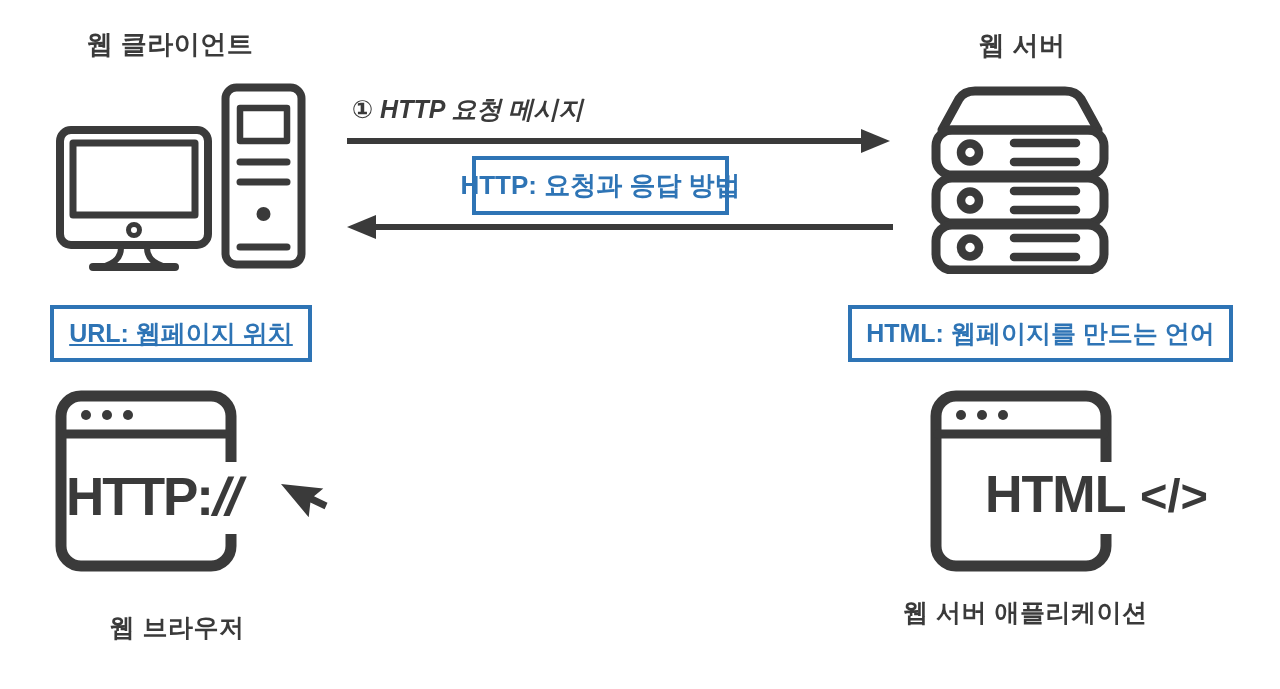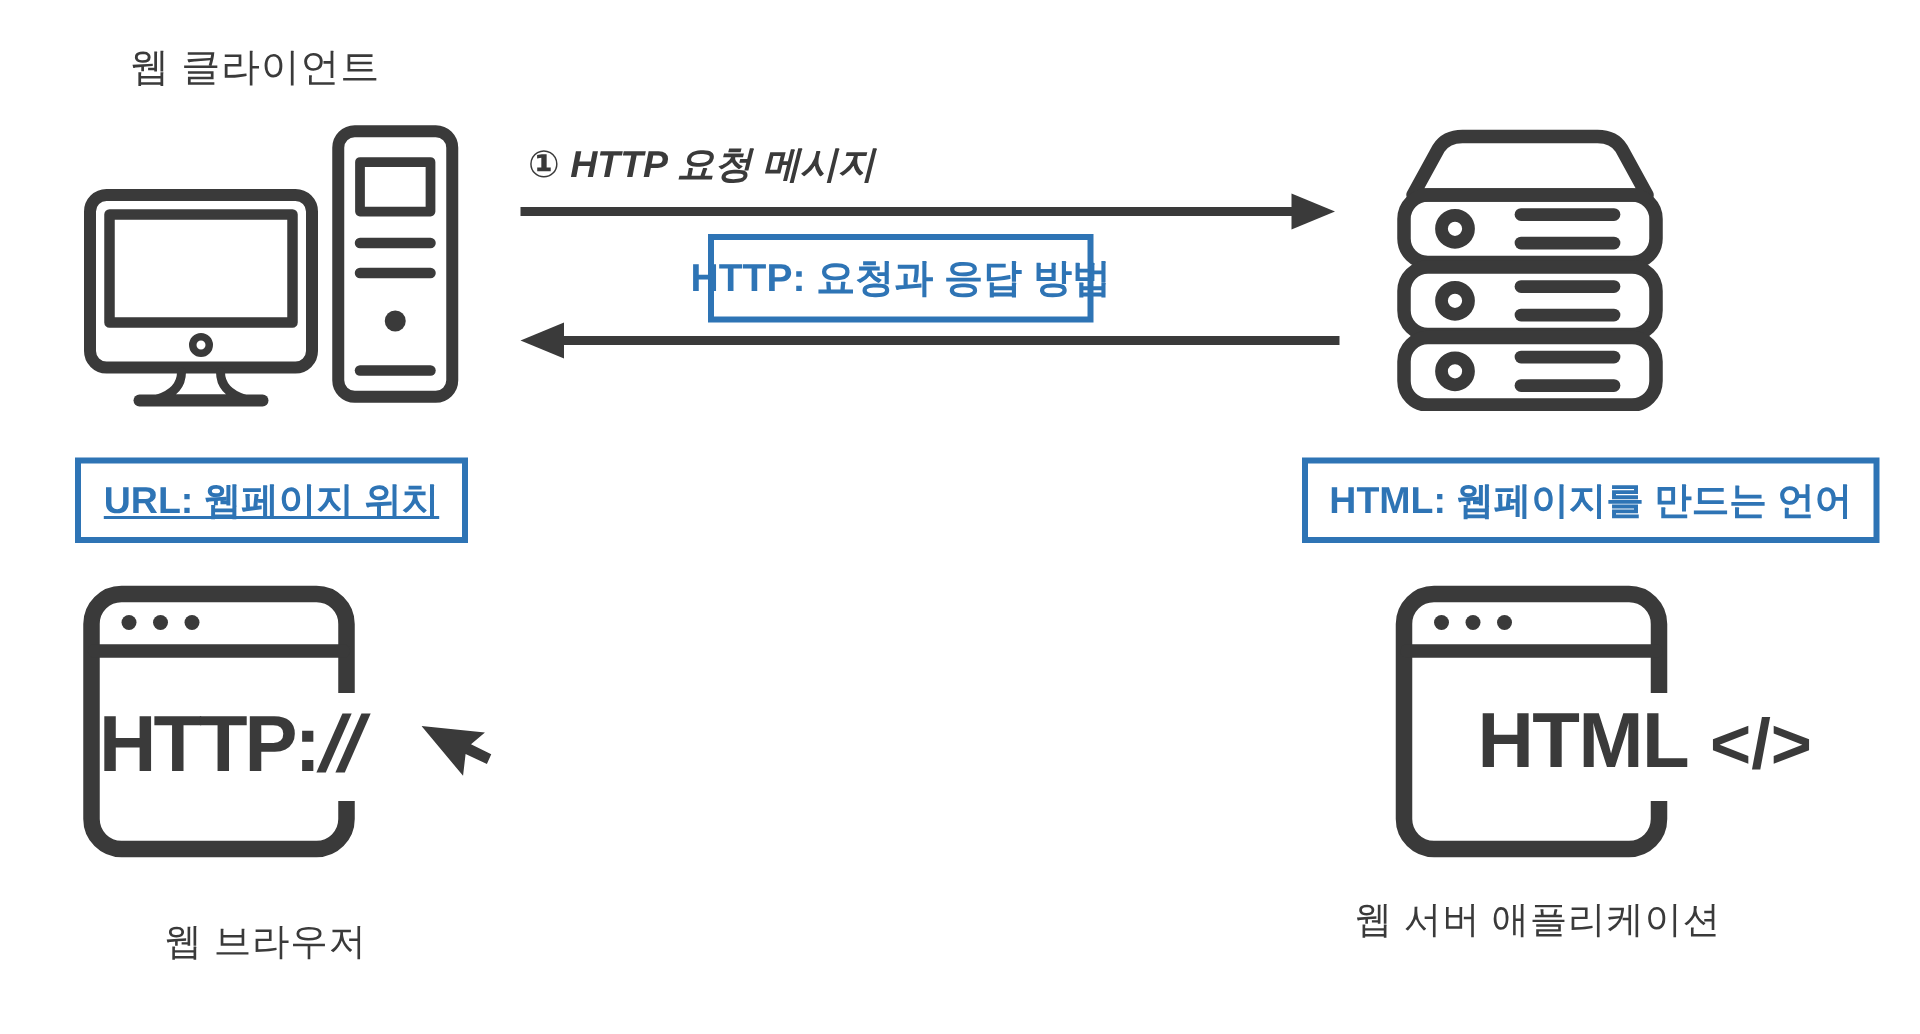--- a/index.html
+++ b/index.html
@@ -1,36 +1,37 @@
 <!DOCTYPE html>
 <html style="--ink: #3a3a3a; --accent: #2e74b5;"><head>
 <meta charset="utf-8">
 <style>
   :root { --ink:#3a3a3a; --accent:#2e74b5; }
   * { box-sizing:border-box; margin:0; padding:0; }
   html,body { background:#ffffff; }
   body { font-family:"Liberation Sans","DejaVu Sans",sans-serif; }
   .canvas { position:relative; width:1280px; height:689px; background:#fff; overflow:hidden; }
   .abs { position:absolute; }
-  .title { color:var(--ink); font-size:26px; font-weight:400; text-align:center; letter-spacing:.5px; white-space:nowrap; }
+  .title { color:var(--ink); font-size:26px; font-weight:700; text-align:center; letter-spacing:.5px; white-space:nowrap; }
   .arrow-label { color:var(--ink); font-size:25px; font-weight:600; white-space:nowrap; }
   .callout { border:4px solid var(--accent); background:#fff; display:flex; align-items:center; justify-content:center; color:var(--accent); font-weight:700; white-space:nowrap; }
   .line { background:var(--ink); }
   .head-right { width:0; height:0; border-top:12px solid transparent; border-bottom:12px solid transparent; border-left:29px solid var(--ink); }
   .head-left  { width:0; height:0; border-top:12px solid transparent; border-bottom:12px solid transparent; border-right:29px solid var(--ink); }
   .icon-text { color:var(--ink); font-weight:800; white-space:nowrap; line-height:1; }
   .slashes { display:inline-block; transform:skewX(-14deg); margin-left:3px; }
   svg .s { fill:none; stroke:var(--ink); stroke-linecap:round; stroke-linejoin:round; }
 </style>
 </head>
 <body>
 
 <div class="canvas">
 
   <div class="abs title" style="left:50px; top:27px; width:240px;">웹 클라이언트</div>
+  <div class="abs title" style="left:902px; top:28px; width:240px;">웹 서버</div>
 
   <svg class="abs" style="left:55px; top:125px;" width="158" height="148" viewBox="0 0 158 148">
     <rect class="s" x="5" y="5" width="148" height="115" rx="11" stroke-width="8"></rect>
     <rect class="s" x="18" y="18" width="122" height="72" stroke-width="7"></rect>
     <circle class="s" cx="79" cy="105" r="5.5" stroke-width="5"></circle>
     <path class="s" d="M66 123 Q66 136 50 141 L108 141 Q92 136 92 123" stroke-width="6"></path>
     <line class="s" x1="38" y1="142" x2="120" y2="142" stroke-width="8"></line>
   </svg>
   <svg class="abs" style="left:221px; top:83px;" width="85" height="186" viewBox="0 0 85 186">
     <rect class="s" x="4.5" y="4.5" width="76" height="177" rx="11" stroke-width="8"></rect>
@@ -60,21 +61,21 @@
   <div class="abs arrow-label" style="left:352px; top:93px;font-style:italic;">① HTTP 요청 메시지</div>
   <div class="abs line" style="left:347px; top:138px; width:516px; height:6px;"></div>
   <div class="abs head-right" style="left:861px; top:129px;"></div>
 
   <div class="abs callout" style="left:472px; top:156px; width:257px; height:59px; font-size:26px;">HTTP: 요청과 응답 방법</div>
 
   <div class="abs head-left" style="left:347px; top:215px;"></div>
   <div class="abs line" style="left:374px; top:224px; width:519px; height:6px;"></div>
 
   <div class="abs callout" style="left:50px; top:305px; width:262px; height:57px; font-size:25px;text-decoration:underline;">URL: 웹페이지 위치</div>
-  <div class="abs callout" style="left:848px; top:305px; width:385px; height:57px; font-size:25px;margin-left:20px;">HTML: 웹페이지를 만드는 언어</div>
+  <div class="abs callout" style="left:848px; top:305px; width:385px; height:57px; font-size:25px;">HTML: 웹페이지를 만드는 언어</div>
 
   <svg class="abs" style="left:55px; top:390px;" width="182" height="182" viewBox="0 0 182 182">
     <rect class="s" x="6" y="6" width="170" height="170" rx="20" stroke-width="11"></rect>
     <line class="s" x1="8" y1="44" x2="174" y2="44" stroke-width="9"></line>
     <circle cx="31" cy="25" r="5" fill="#3a3a3a"></circle>
     <circle cx="52" cy="25" r="5" fill="#3a3a3a"></circle>
     <circle cx="73" cy="25" r="5" fill="#3a3a3a"></circle>
     <rect x="164" y="72" width="18" height="72" fill="#ffffff"></rect>
   </svg>
   <div class="abs icon-text" style="left:66px; top:470px; font-size:53px; letter-spacing:-2px;"><span>HTTP:</span><span class="slashes">//</span></div>

